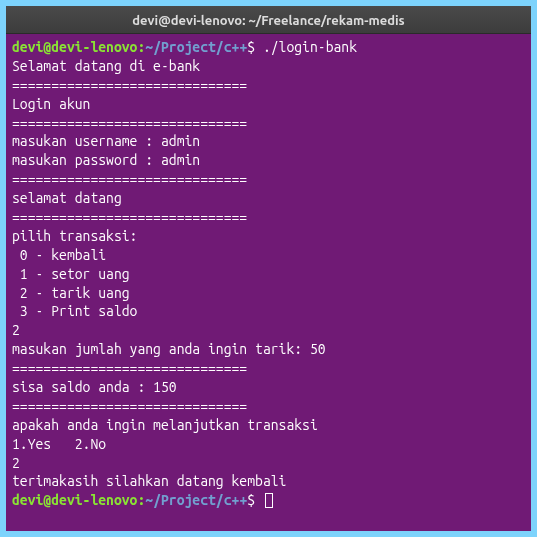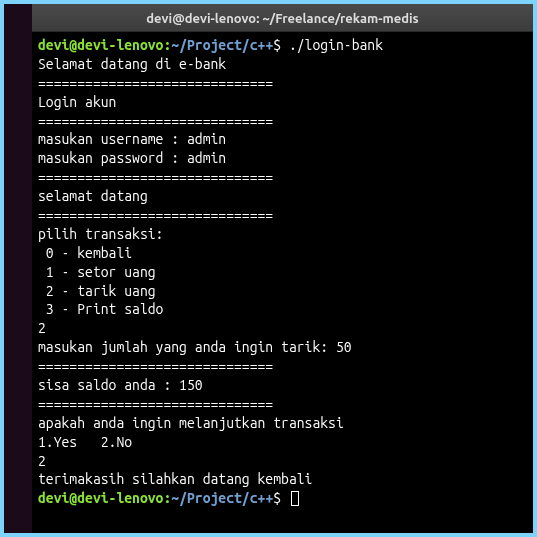--- a/index.html
+++ b/index.html
@@ -7,39 +7,38 @@
       width: 537px;
       height: 537px;
       background: #1a0a1a;
       font-family: 'Ubuntu Mono', 'DejaVu Sans Mono', 'Consolas', monospace;
       font-size: 14px;
       overflow: hidden;
     }
     .window {
       width: 100%;
       height: 100%;
-      border: 4px solid #7dd3fc;
-      padding-left: 28px;
+      border: 6px solid #7dd3fc;
     }
     .titlebar {
       height: 28px;
       background: linear-gradient(to bottom, #4a4a4a, #3c3c3c);
       display: flex;
       align-items: center;
       justify-content: center;
       color: #dcdcdc;
       font-family: 'Ubuntu', 'Cantarell', sans-serif;
       font-size: 13px;
       font-weight: bold;
       border-bottom: 1px solid #2a2a2a;
     }
     .terminal {
       width: 100%;
       height: calc(100% - 28px);
-      background: #000000;
+      background: #701a75;
       padding: 4px 6px;
       color: #ffffff;
       line-height: 1.35;
       white-space: pre;
       overflow: hidden;
     }
     .prompt-user { color: #8ae234; font-weight: bold; }
     .prompt-path { color: #729fcf; font-weight: bold; }
     .prompt-dollar { color: #ffffff; }
     .cmd { color: #ffffff; }

